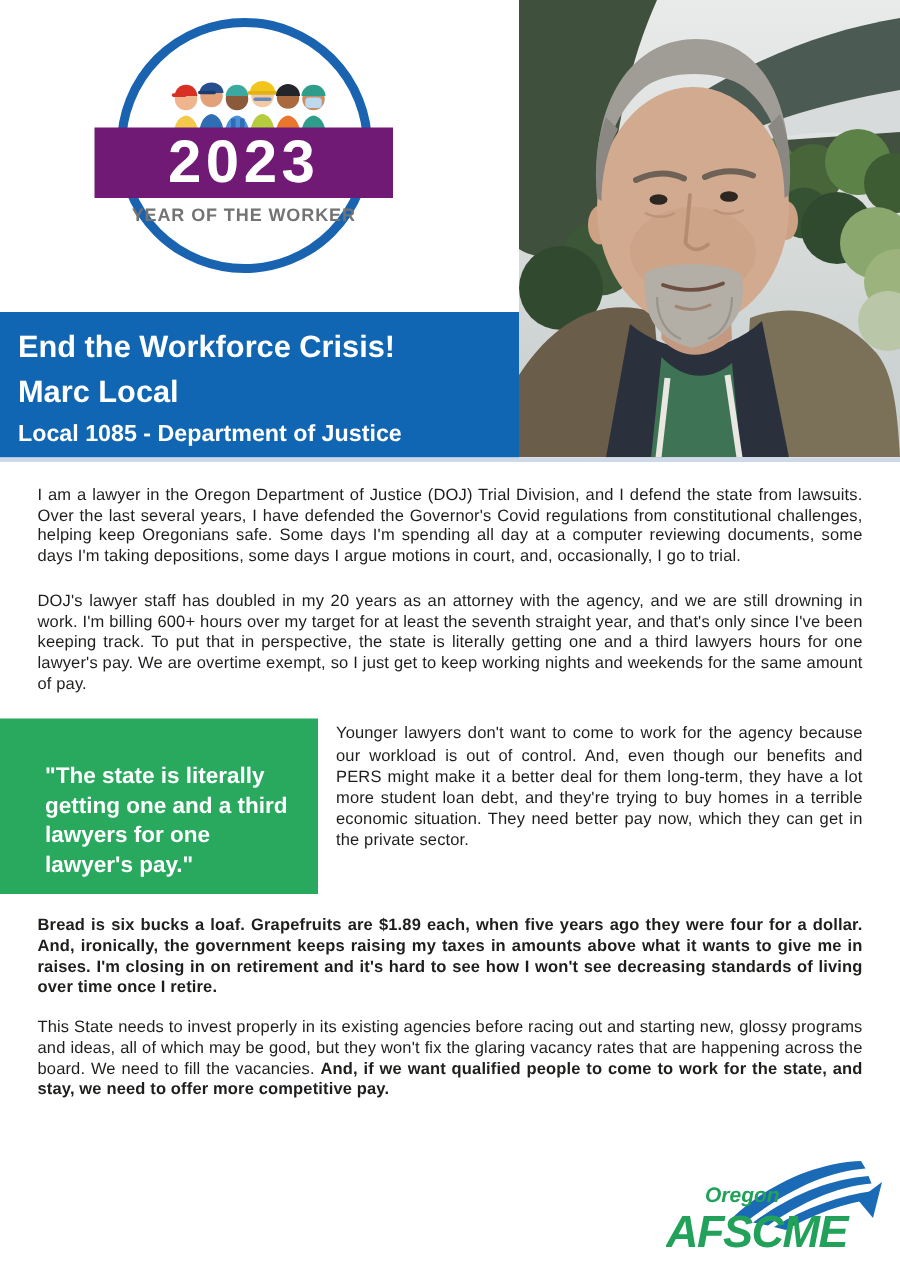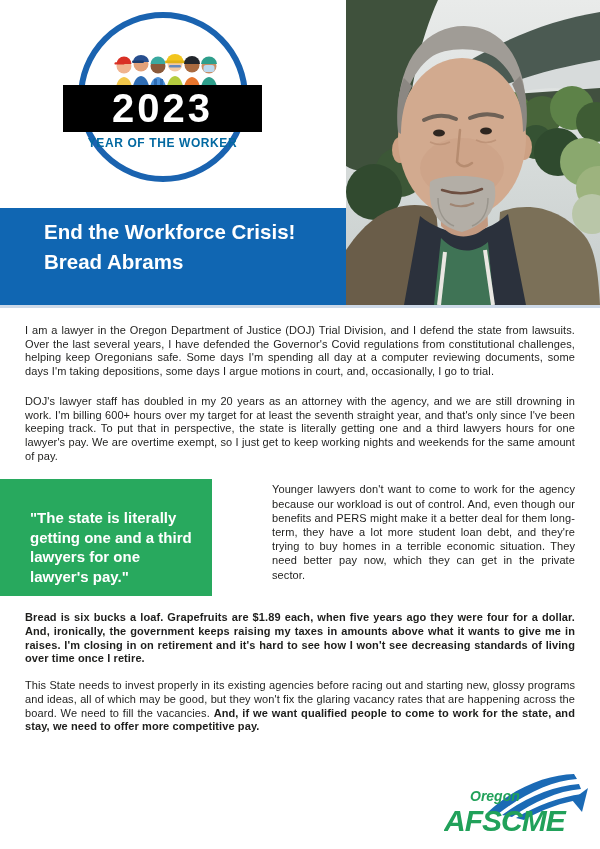--- a/index.html
+++ b/index.html
@@ -11,37 +11,37 @@
   }
   
   .badge{position:absolute;left:63px;top:8px;width:200px;height:186px;}
   .badge-circle{
     position:absolute;left:15px;top:4px;width:158px;height:158px;
     border:6px solid #1a63b0;border-radius:50%;background:#ffffff;
   }
   .workers{position:absolute;left:49px;top:34px;width:106px;height:52px;}
   .badge-band{
     position:absolute;left:0;top:77px;width:199px;height:47px;
-    background:#000000;text-align:center;
+    background:#701a75;text-align:center;
   }
   .badge-year{
     color:#ffffff;font-weight:800;font-size:40px;line-height:47px;
     letter-spacing:3px;
   }
   .badge-tagline{
     position:absolute;left:0;top:128px;width:199px;text-align:center;
-    color:#0369a1;font-weight:bold;font-size:12px;letter-spacing:0.6px;
+    color:#737373;font-weight:bold;font-size:12px;letter-spacing:0.6px;
   }
   
   .photo{position:absolute;left:346px;top:0;width:254px;height:305px;overflow:hidden;}
   
   .banner{
     position:absolute;left:0;top:208px;width:346px;height:97px;
     background:#1066b2;color:#ffffff;box-sizing:border-box;
-    padding:13px 0 0 44px;
+    padding:13px 0 0 12px;
   }
   .banner-title{font-size:20.5px;font-weight:bold;line-height:1.1;}
   .banner-name{font-size:20.5px;font-weight:bold;line-height:1.1;margin-top:7px;}
   .banner-subtitle{font-size:15.5px;font-weight:bold;line-height:1.1;margin-top:8px;}
   .divider{position:absolute;left:0;top:305px;width:600px;height:3px;background:#cdd9e8;}
   
   .content{position:absolute;left:25px;top:324px;width:550px;color:#1e1e1c;}
   .content p{
     margin:0 0 16px 0;font-size:11px;line-height:13.7px;
     text-align:justify;letter-spacing:0.1px;
@@ -50,21 +50,21 @@
     position:relative;display:flex;width:575px;margin:0 0 15px -25px;
   }
   .quote-box{
     flex:0 0 212px;height:117px;background:#28a95e;box-sizing:border-box;
     padding:29px 16px 0 30px;
   }
   .quote-text{
     color:#ffffff;font-size:15px;line-height:19.5px;font-weight:600;
     white-space:pre-line;
   }
-  .quote-side{flex:1;padding-left:12px;padding-top:3px;margin-left:48px;}
+  .quote-side{flex:1;padding-left:12px;padding-top:3px;}
   .quote-side p{margin:0;font-size:11px;line-height:14.2px;text-align:justify;}
   .bold-run{font-weight:bold;}
   
   .afscme-logo{position:absolute;right:12px;top:772px;width:144px;height:66px;}
 </style>
 </head>
 <body>
 
 <div class="badge">
   <div class="badge-circle"></div>
@@ -180,21 +180,22 @@
 
     <path d="M84,182 C95,174 138,174 148,183 C152,200 148,222 116,232 C88,226 82,206 84,182 Z" fill="#b3aea6"></path>
     <path d="M96,190 Q116,197 136,189" stroke="#6d4f41" stroke-width="2.5" fill="none" stroke-linecap="round"></path>
     <path d="M104,204 Q116,209 128,203" stroke="#9b7a65" stroke-width="2" fill="none" opacity="0.8"></path>
     <path d="M92,198 C92,212 98,222 108,226 M142,198 C142,212 136,222 126,226" stroke="#8f8a82" stroke-width="1.5" fill="none" opacity="0.7"></path>
   </svg>
 </div>
 
 <div class="banner">
   <div class="banner-title">End the Workforce Crisis!</div>
-  <div class="banner-name">Bread Abrams</div>
+  <div class="banner-name">Marc Local</div>
+  <div class="banner-subtitle">Local 1085 - Department of Justice</div>
 </div>
 <div class="divider"></div>
 
 <div class="content">
   <p>I am a lawyer in the Oregon Department of Justice (DOJ) Trial Division, and I defend the state from lawsuits. Over the last several years, I have defended the Governor's Covid regulations from constitutional challenges, helping keep Oregonians safe. Some days I'm spending all day at a computer reviewing documents, some days I'm taking depositions, some days I argue motions in court, and, occasionally, I go to trial.</p>
   <p>DOJ's lawyer staff has doubled in my 20 years as an attorney with the agency, and we are still drowning in work. I'm billing 600+ hours over my target for at least the seventh straight year, and that's only since I've been keeping track. To put that in perspective, the state is literally getting one and a third lawyers hours for one lawyer's pay. We are overtime exempt, so I just get to keep working nights and weekends for the same amount of pay.</p>
 
   <div class="quote-row">
     <div class="quote-box">
       <div class="quote-text">"The state is literally

